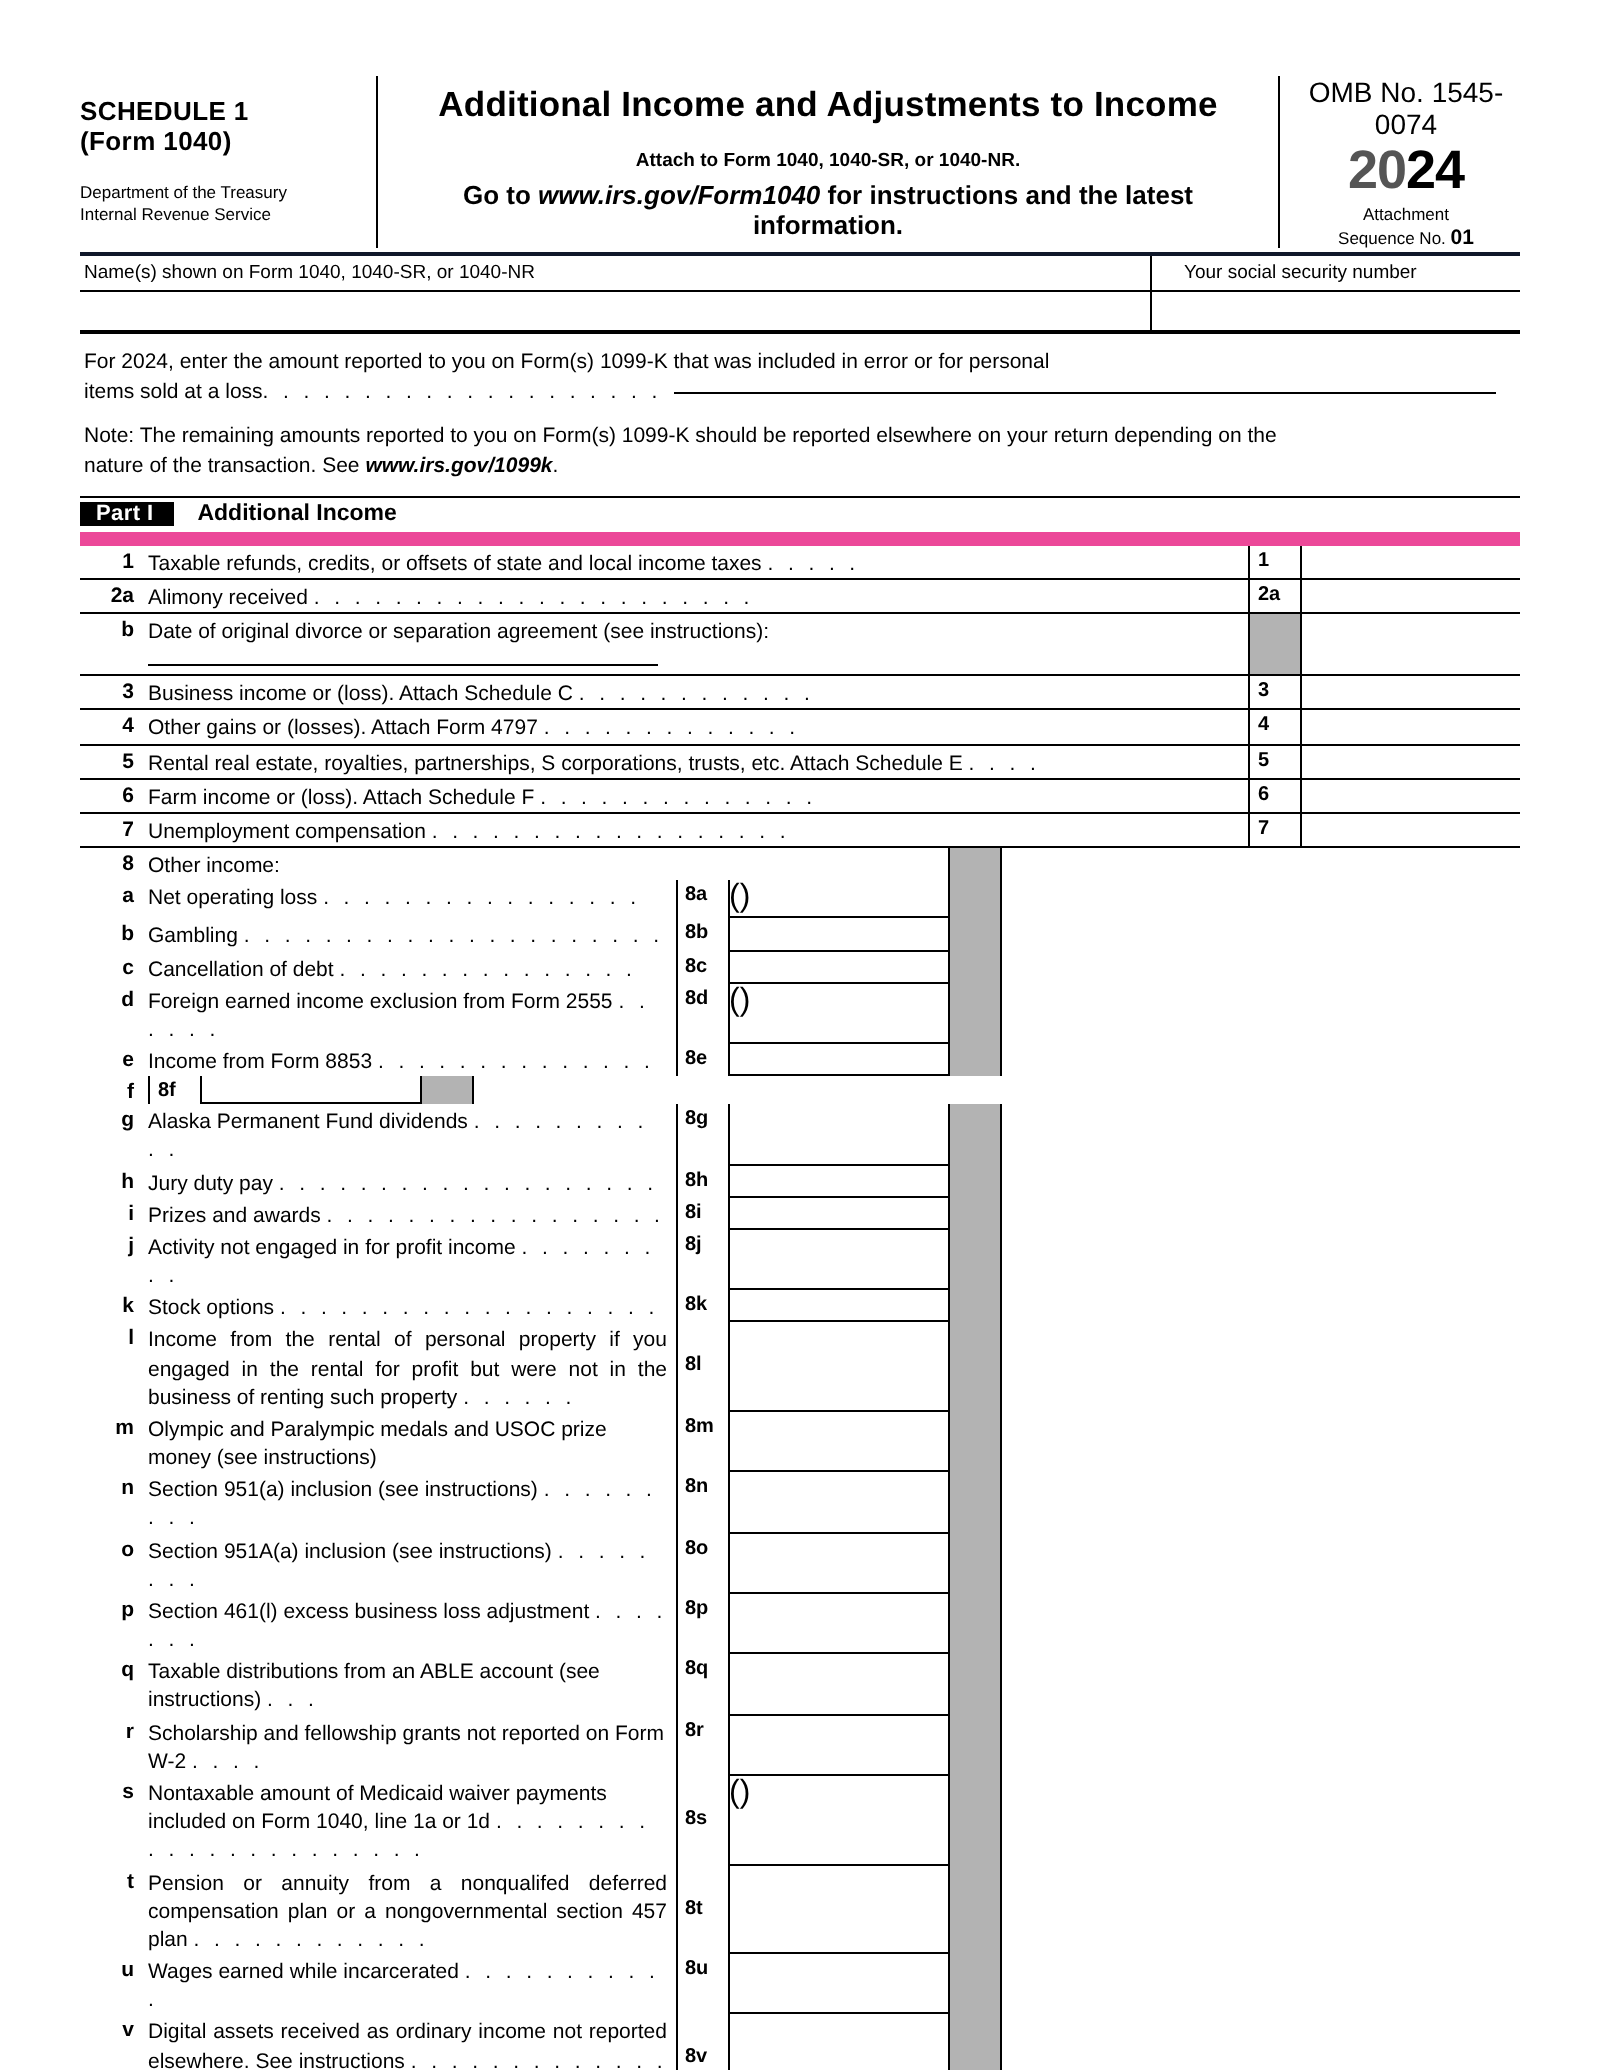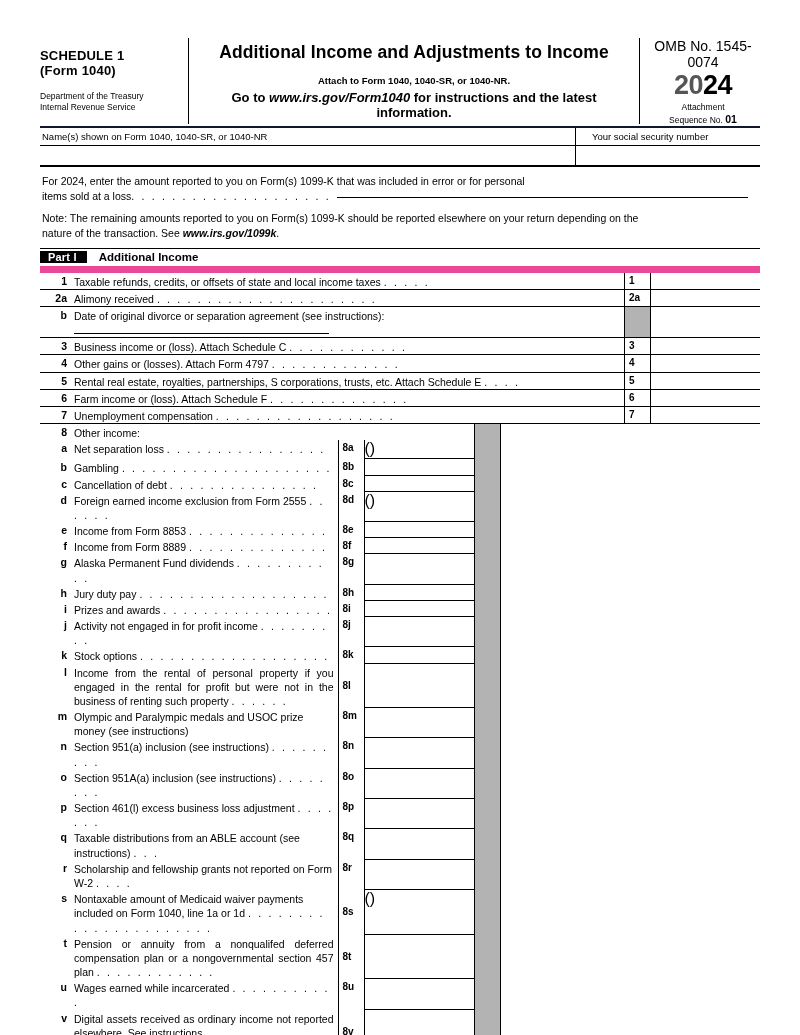--- a/index.html
+++ b/index.html
@@ -427,21 +427,21 @@
         <div class="num">8</div>
         <div class="desc">Other income:</div>
         <div class="s8-label" style="border-left:none"></div>
         <div class="s8-box" style="border-left:none"></div>
         <div class="s8-gray"></div>
         <div class="s8-tail"></div>
       </div>
 
       <div class="sub8">
         <div class="num sub">a</div>
-        <div class="desc"><span>Net separation loss</span> <span class="dots">.  .  .  .  .  .  .  .  .  .  .  .  .  .  .  .</span></div>
+        <div class="desc"><span>Net operating loss</span> <span class="dots">.  .  .  .  .  .  .  .  .  .  .  .  .  .  .  .</span></div>
         <div class="s8-label">8a</div>
         <div class="s8-box" style="border-bottom:1px solid #000"><span class="paren-l">(</span><span class="paren-r">)</span></div>
         <div class="s8-gray"></div>
         <div class="s8-tail"></div>
       </div>
 
       <div class="sub8">
         <div class="num sub">b</div>
         <div class="desc"><span>Gambling</span> <span class="dots">.  .  .  .  .  .  .  .  .  .  .  .  .  .  .  .  .  .  .  .  .</span></div>
         <div class="s8-label">8b</div>
@@ -472,21 +472,20 @@
         <div class="num sub">e</div>
         <div class="desc"><span>Income from Form 8853</span> <span class="dots">.  .  .  .  .  .  .  .  .  .  .  .  .  .</span></div>
         <div class="s8-label">8e</div>
         <div class="s8-box" style="border-bottom:1px solid #000"></div>
         <div class="s8-gray"></div>
         <div class="s8-tail"></div>
       </div>
 
       <div class="sub8">
         <div class="num sub">f</div>
-        <div class="desc"><span>Income from Form 8889</span> <span class="dots">.  .  .  .  .  .  .  .  .  .  .  .  .  .</span></div>
         <div class="s8-label">8f</div>
         <div class="s8-box" style="border-bottom:1px solid #000"></div>
         <div class="s8-gray"></div>
         <div class="s8-tail"></div>
       </div>
 
       <div class="sub8">
         <div class="num sub">g</div>
         <div class="desc"><span>Alaska Permanent Fund dividends</span> <span class="dots">.  .  .  .  .  .  .  .  .  .  .</span></div>
         <div class="s8-label">8g</div>

